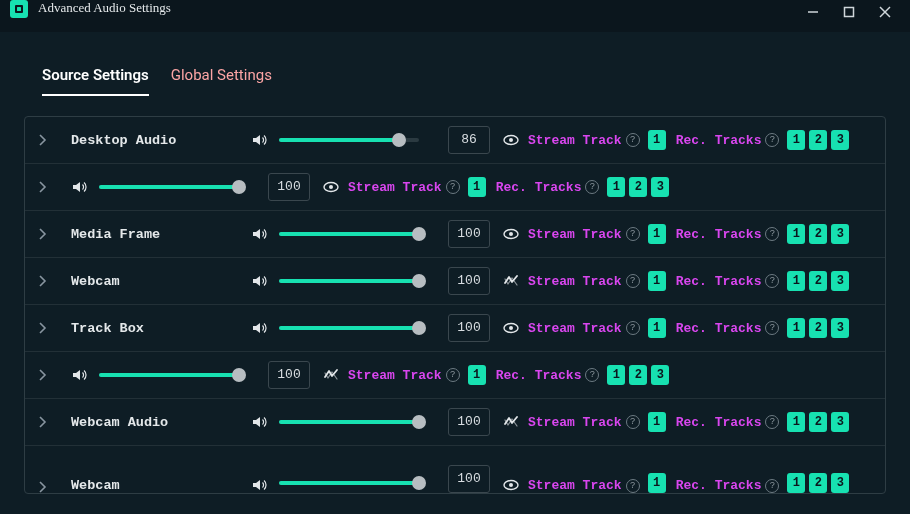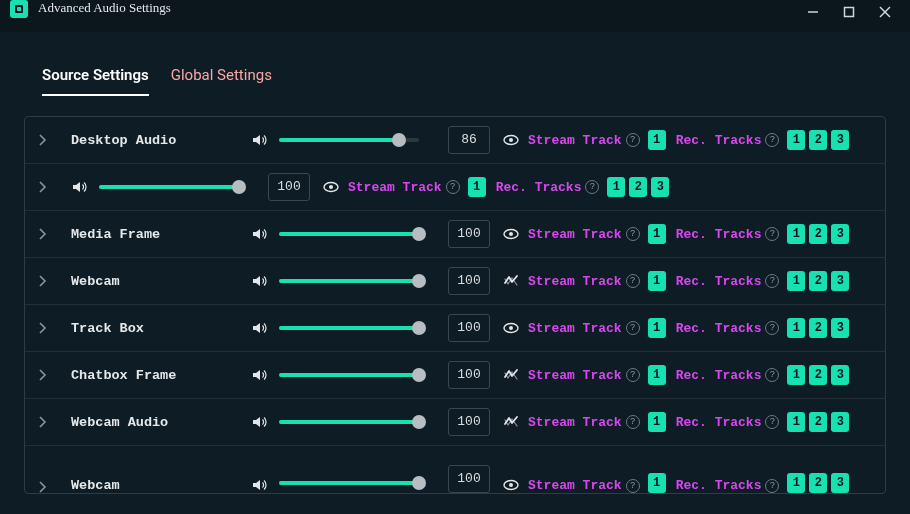--- a/index.html
+++ b/index.html
@@ -305,21 +305,20 @@
           <div class="badge">2</div>
           <div class="badge">3</div>
         </div>
       </div>
       <div class="row">
         <div class="chev">
           <svg viewBox="0 0 8 12">
             <use href="#ico-chev"></use>
           </svg>
         </div>
-        <div class="src-name">Chatbox Frame</div>
         <div class="vol-icon">
           <svg viewBox="0 0 16 16">
             <use href="#ico-volume"></use>
           </svg>
         </div>
         <div class="slider-wrap">
           <div class="track-bg"></div>
           <div class="track-fill" style="width:100%"></div>
           <div class="thumb" style="left:100%"></div>
         </div>

